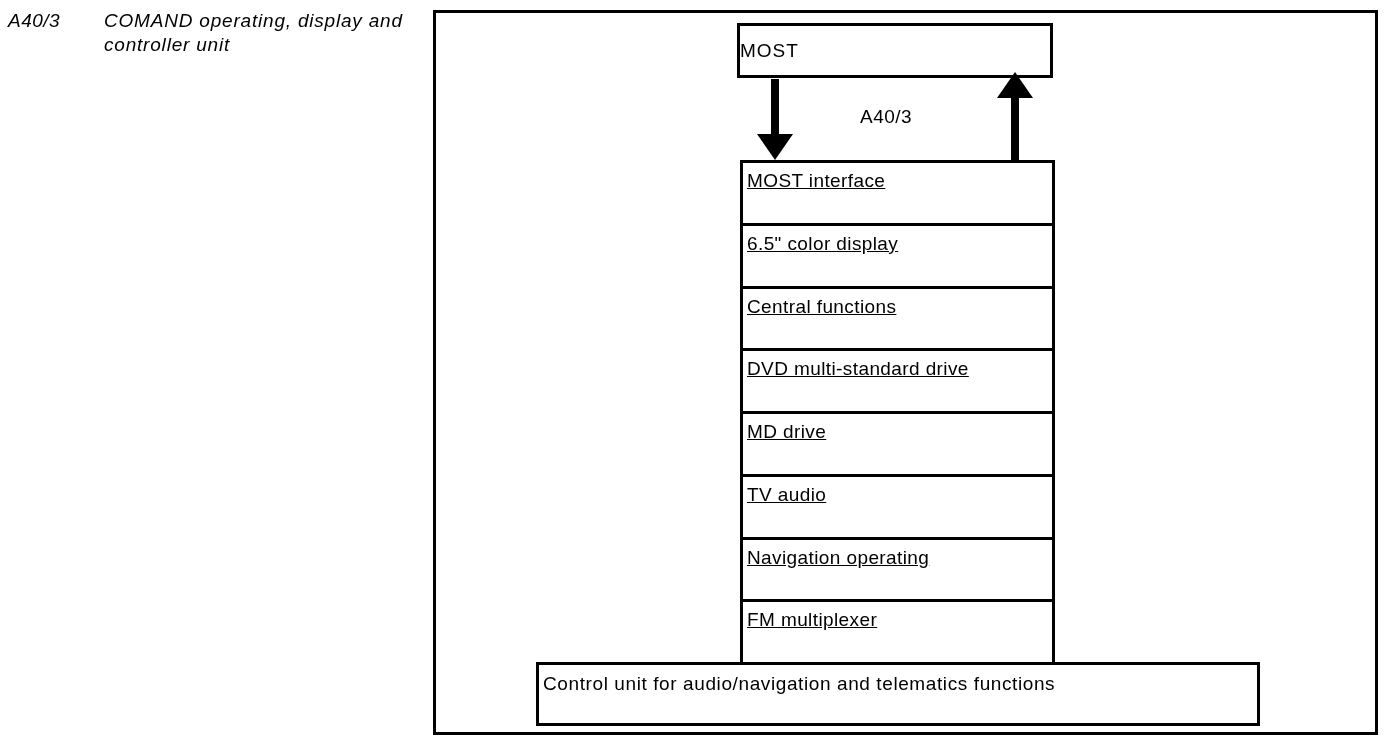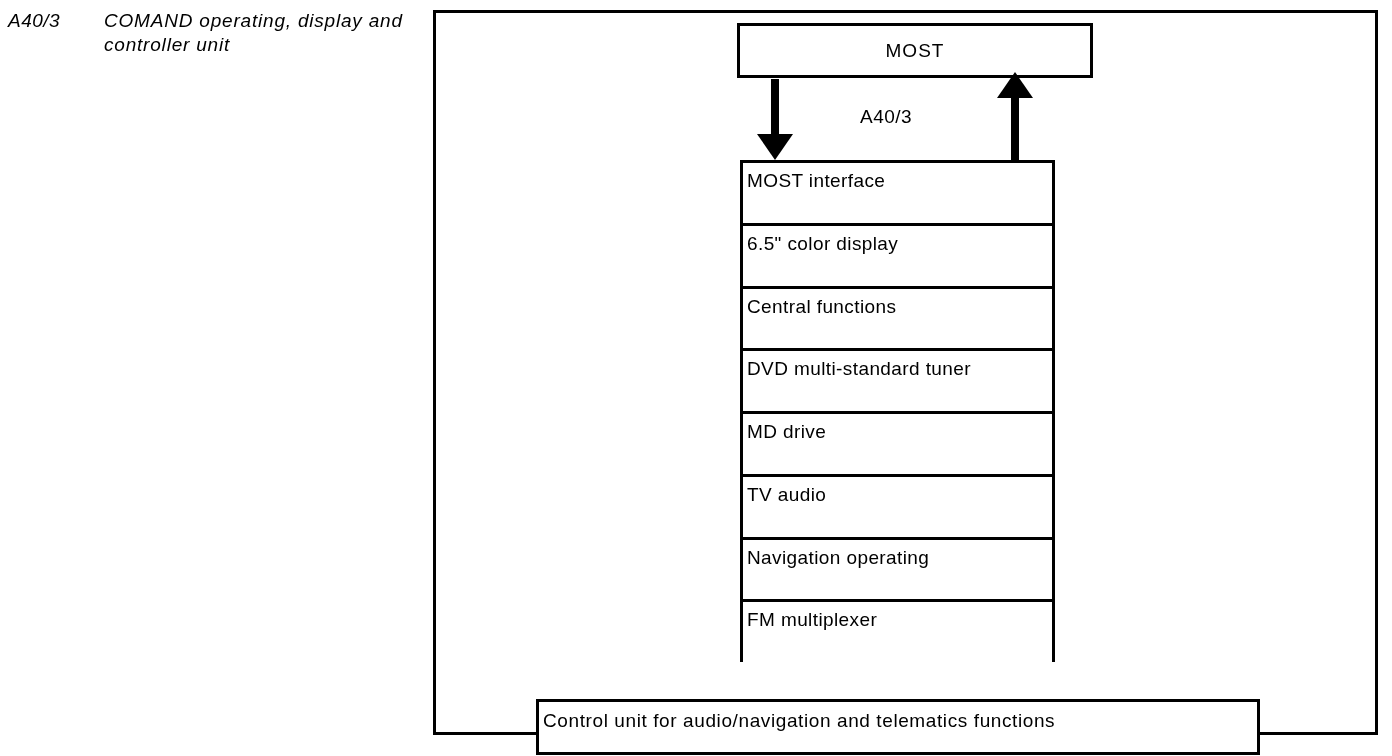--- a/index.html
+++ b/index.html
@@ -49,55 +49,55 @@
   }
   .outer-frame {
     left: 433px;
     top: 10px;
     width: 945px;
     height: 725px;
   }
   .most-box {
     left: 737px;
     top: 23px;
-    width: 356px;
+    width: 316px;
     height: 55px;
     display: flex;
     align-items: center;
-    justify-content: center;
+    justify-content: flex-start;
     letter-spacing: 1px;
   }
   .stack {
     left: 740px;
     top: 160px;
     width: 315px;
     height: 502px;
     border-bottom: none;
     display: flex;
     flex-direction: column;
     padding: 0;
+    text-decoration: underline;
   }
   .stack-row {
     flex: 1 1 0;
     border-bottom: 3px solid #000000;
     box-sizing: border-box;
     padding: 7px 3px 0 4px;
     overflow: hidden;
     white-space: nowrap;
   }
   .stack-row:last-child { border-bottom: none; }
   .bottom-box {
     left: 536px;
     top: 662px;
     width: 724px;
-    height: 56px;
+    height: 64px;
     padding: 8px 6px 0 4px;
     letter-spacing: 0.6px;
     white-space: nowrap;
-    margin-top: 37px;
   }
 
   
   .bus-label {
     position: absolute;
     left: 860px;
     top: 106px;
     font-size: 19px;
     letter-spacing: 0.5px;
     white-space: nowrap;
@@ -141,20 +141,20 @@
 
 <div class="arrow-head head-up"></div>
 <div class="arrow-stem stem-up"></div>
 
 <div class="bus-label">A40/3</div>
 
 <div class="dbox stack">
   <div class="stack-row">MOST interface</div>
   <div class="stack-row">6.5" color display</div>
   <div class="stack-row">Central functions</div>
-  <div class="stack-row">DVD multi-standard tuner</div>
+  <div class="stack-row">DVD multi-standard drive</div>
   <div class="stack-row">MD drive</div>
   <div class="stack-row">TV audio</div>
   <div class="stack-row">Navigation operating</div>
   <div class="stack-row">FM multiplexer</div>
 </div>
 
 <div class="dbox bottom-box">Control unit for audio/navigation and telematics functions</div>
 
 </body></html>

